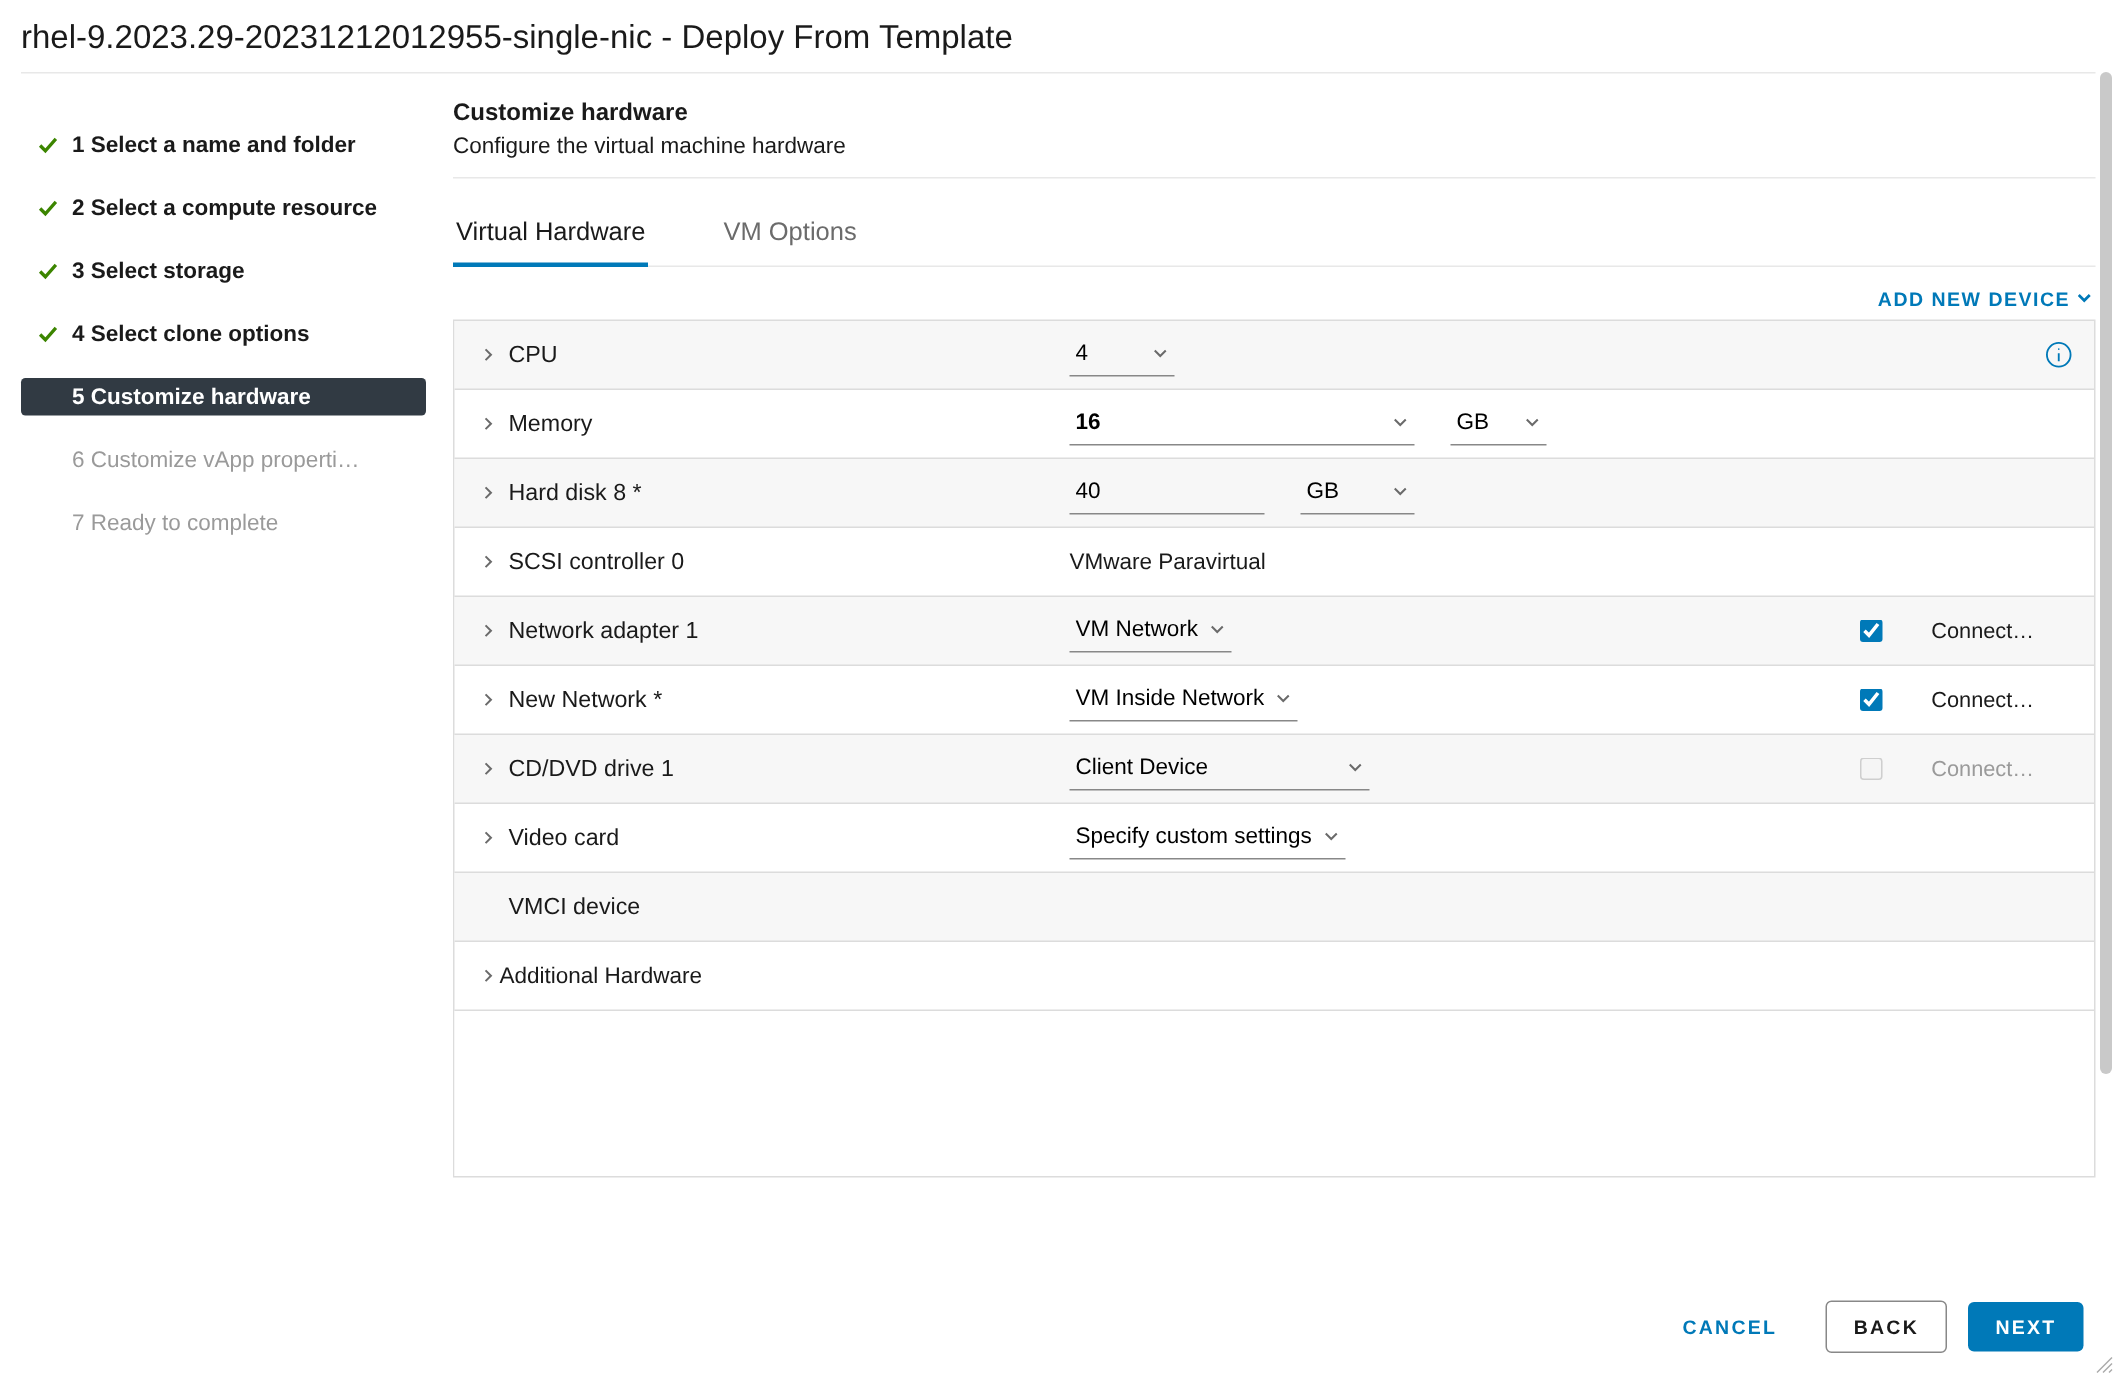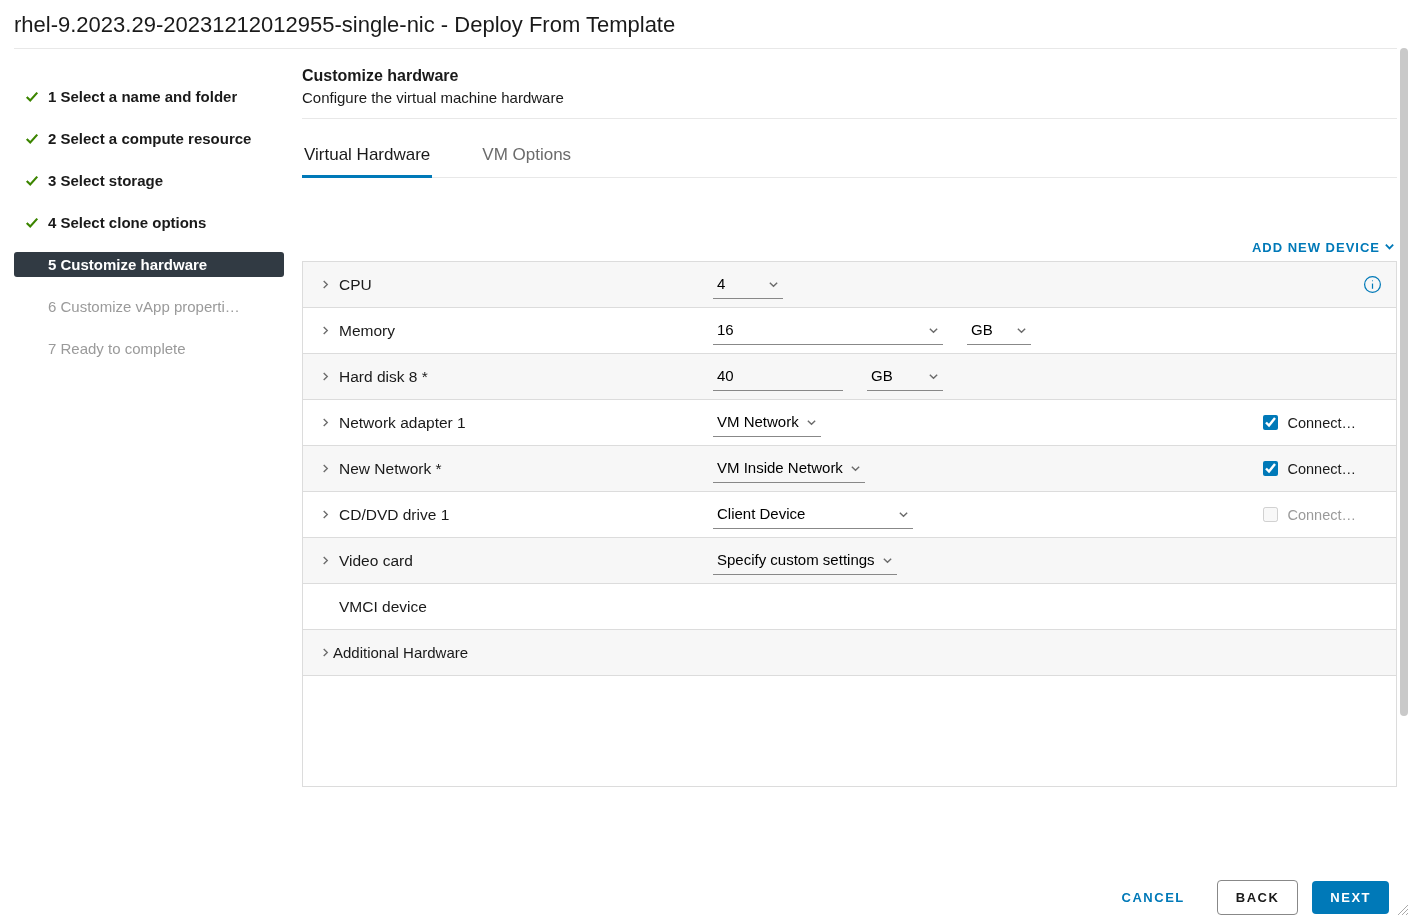--- a/index.html
+++ b/index.html
@@ -105,21 +105,20 @@
     display: flex; justify-content: flex-end;
     padding: 14px 2px 6px 0;
   }
   .add-device {
     color: var(--blue);
     font-weight: 600;
     letter-spacing: 1px;
     font-size: 13px;
     display: inline-flex; align-items: flex-start; gap: 4px;
     cursor: pointer;
-    margin-top: 48px;
   }
   .add-device svg { width: 11px; height: 11px; }
 
   .hw-table {
     border: 1px solid var(--border);
   }
   .row {
     display: flex;
     align-items: center;
     min-height: 46px;
@@ -148,21 +147,21 @@
     align-items: center;
     gap: 24px;
     font-size: 15px;
     color: var(--text-primary);
   }
   .row-right {
     flex: 0 0 120px;
     display: flex; align-items: center; gap: 6px;
     font-size: 14.5px;
     color: var(--text-primary);
-    justify-content: flex-end;
+    justify-content: space-between;
     white-space: nowrap; overflow: hidden; text-overflow: ellipsis;
   }
   .row-right.disabled { color: var(--text-muted); }
   .row-right input[type=checkbox]{
     width: 15px; height: 15px;
     accent-color: var(--blue);
   }
 
   .under-select {
     border: none;
@@ -194,21 +193,21 @@
   .info-col {
     flex: 0 0 26px;
     display: flex; justify-content: flex-end;
     color: var(--blue);
   }
   .info-col svg { width: 19px; height: 19px; }
 
   
   .footer {
     position: absolute;
-    bottom: 3px; right: 22px;
+    bottom: 16px; right: 22px;
     display: flex; align-items: center; gap: 14px;
   }
   .btn {
     font-size: 13px;
     letter-spacing: 1.5px;
     font-weight: 600;
     padding: 9px 18px;
     border-radius: 4px;
     cursor: pointer;
     border: none;
@@ -360,21 +359,21 @@
 
         <div class="row">
           <span class="expander">
             <svg viewBox="0 0 10 10" fill="none" stroke="currentColor" stroke-width="1.5">
                 <polyline points="3,1 7,5 3,9"></polyline>
               </svg>
           </span>
           <span class="row-label">Memory</span>
           <div class="row-value">
             <span class="select-wrap">
-              <input class="under-input" style="width: 230px;" value="16">
+              <input class="under-input" style="width: 230px; font-weight: bold;" value="16">
               <span class="caret">
                 <svg viewBox="0 0 12 12" fill="none" stroke="currentColor" stroke-width="1.5">
                     <polyline points="2,4 6,8 10,4"></polyline>
                   </svg>
               </span>
             </span>
             <span class="select-wrap">
               <select class="under-select" style="width:64px">
                 <option>GB</option>
               </select>
@@ -406,20 +405,31 @@
                 <svg viewBox="0 0 12 12" fill="none" stroke="currentColor" stroke-width="1.5">
                     <polyline points="2,4 6,8 10,4"></polyline>
                   </svg>
               </span>
             </span>
           </div>
           <div class="row-right"></div>
           <div class="info-col"></div>
         </div>
 
+        <div class="row">
+          <span class="expander">
+            <svg viewBox="0 0 10 10" fill="none" stroke="currentColor" stroke-width="1.5">
+                <polyline points="3,1 7,5 3,9"></polyline>
+              </svg>
+          </span>
+          <span class="row-label">SCSI controller 0</span>
+          <div class="row-value">VMware Paravirtual</div>
+          <div class="row-right"></div>
+          <div class="info-col"></div>
+        </div>
 
         <div class="row">
           <span class="expander">
             <svg viewBox="0 0 10 10" fill="none" stroke="currentColor" stroke-width="1.5">
                 <polyline points="3,1 7,5 3,9"></polyline>
               </svg>
           </span>
           <span class="row-label">Network adapter 1</span>
           <div class="row-value">
             <span class="select-wrap">

